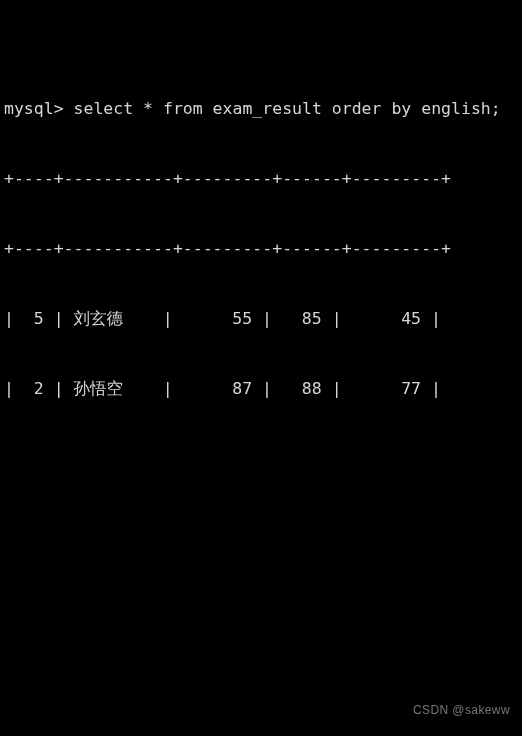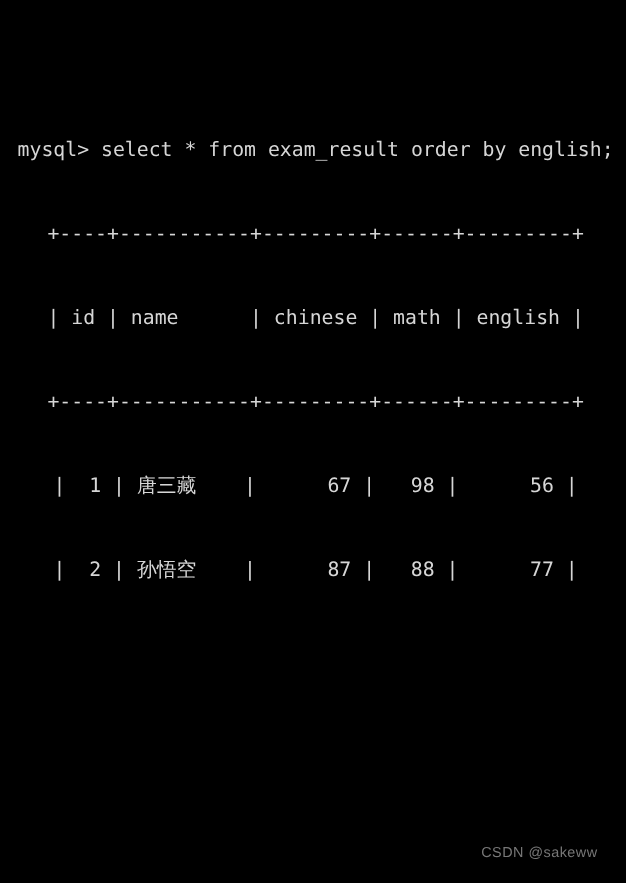--- a/index.html
+++ b/index.html
@@ -16,53 +16,51 @@
   }
   #terminal {
     position: relative;
     width: 522px;
     height: 736px;
     background: #000000;
     color: #d6d6d6;
     font-family: "DejaVu Sans Mono", "Liberation Mono", monospace;
     font-size: 16.5px;
     line-height: 23.3px;
-    padding: 20px 0 0 4px;
+    padding: 4px 0 0 4px;
     box-sizing: border-box;
     letter-spacing: 0px;
     white-space: pre;
-    text-align: center;
   }
   .line {
     white-space: pre;
     height: 23.3px;
     font-family: "DejaVu Sans Mono", "Liberation Mono", monospace;
   }
   #watermark {
     position: absolute;
-    right: 24px;
+    right: 12px;
     bottom: 14px;
     color: #777777;
     font-family: "Liberation Sans", sans-serif;
     font-size: 12px;
     letter-spacing: 0.4px;
     white-space: pre;
   }
 </style>
 </head>
 <body>
 
 <div id="terminal">
 
   
   <div class="line">mysql&gt; select * from exam_result order by english;</div>
   <div class="line">+----+-----------+---------+------+---------+</div>
-  <div class="line">| id | name      | chinese | math | english |</div>
   <div class="line">+----+-----------+---------+------+---------+</div>
-  <div class="line">|  1 | 唐三藏    |      67 |   98 |      56 |</div>
+  <div class="line">|  5 | 刘玄德    |      55 |   85 |      45 |</div>
   <div class="line">|  2 | 孙悟空    |      87 |   88 |      77 |</div>
   
   
   
   
 
   
 
   
   

